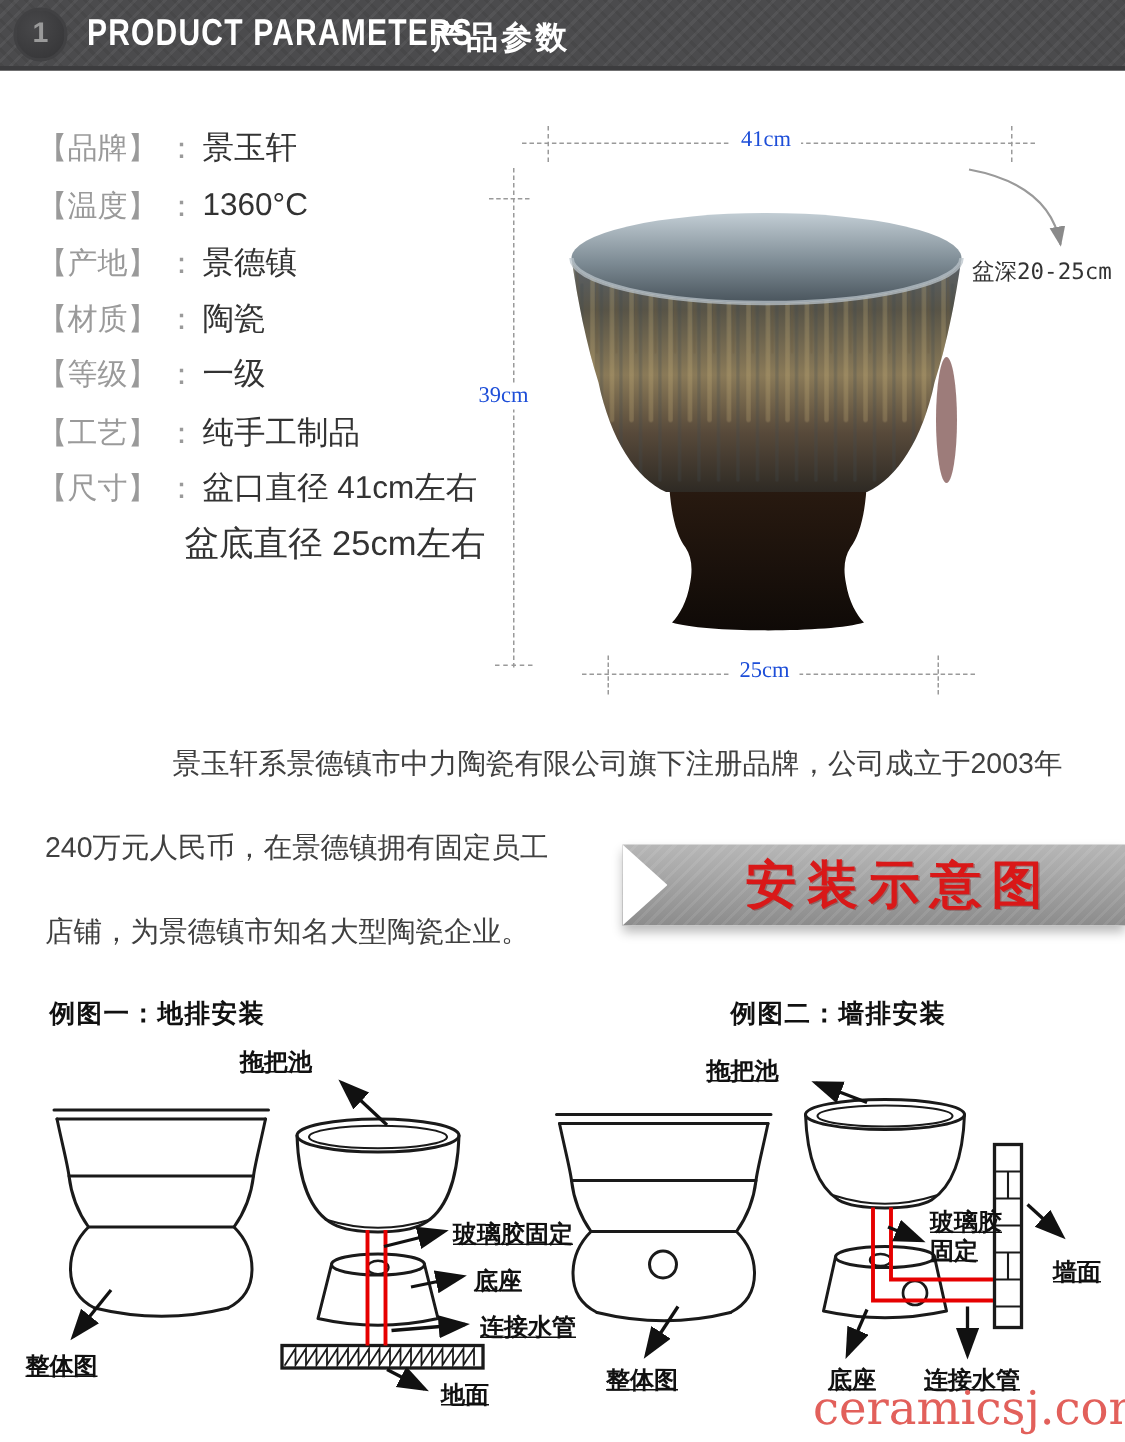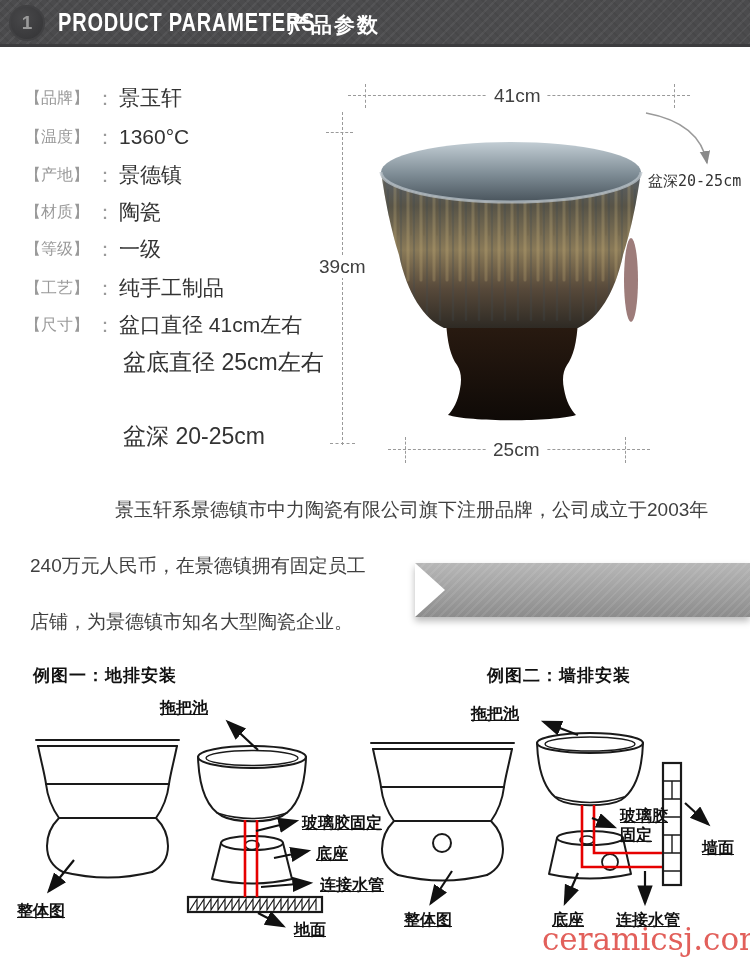--- a/index.html
+++ b/index.html
@@ -16,31 +16,31 @@
   .hdr-num{left:9px;top:5px;width:32px;height:32px;border-radius:50%;
        background:radial-gradient(circle at 40% 35%,#48484a,#333335);
        border:2px solid #414143;color:#9a9a9a;font-weight:bold;font-size:19px;
        display:flex;align-items:center;justify-content:center;}
   .hdr-en{left:58px;top:8px;color:#fff;font-size:25px;font-weight:bold;letter-spacing:1px;
        transform:scaleX(.8);transform-origin:left center;white-space:nowrap;}
   .hdr-zh{left:288px;top:11px;color:#fff;font-size:21px;font-weight:bold;letter-spacing:2px;}
 
   
   .prow{left:25px;height:28px;display:flex;align-items:center;white-space:nowrap;}
-  .plabel{color:#9a9a9a;font-size:16px;}
+  .plabel{color:#9a9a9a;font-size:20px;}
   .pcolon{color:#9a9a9a;font-size:20px;margin:0 4px 0 6px;}
   .pvalue{color:#333;font-size:21px;}
   .pdim{left:123px;color:#333;font-size:23px;white-space:nowrap;}
   .note{left:28px;top:449px;color:#b03b3b;font-size:16px;font-weight:bold;white-space:nowrap;}
 
   
   .dash-h{border-top:1px dashed #9a9a9a;height:0;}
   .dash-v{border-left:1px dashed #9a9a9a;width:0;}
-  .dimtxt{background:#fff;color:#404040;font-family:Liberation Sans, sans-serif;
-          font-size:19px;padding:0 7px;white-space:nowrap;}
+  .dimtxt{background:#fff;color:#1d4ed8;font-family:Liberation Serif, serif;
+          font-size:15px;padding:0 7px;white-space:nowrap;}
   .dimtxt-zh{color:#333;font-size:15px;white-space:nowrap;font-family:"DejaVu Sans Mono",monospace;}
 
   
   .about-line{color:#404040;font-size:19px;line-height:26px;white-space:nowrap;}
 
   
   .banner{left:415px;top:563px;width:335px;height:54px;
       background:linear-gradient(#b7b7b7,#8c8c8c);
       background-image:repeating-linear-gradient(135deg,rgba(255,255,255,.08) 0 2px,transparent 2px 6px),
                        linear-gradient(#b7b7b7,#8c8c8c);
@@ -98,21 +98,20 @@
     <span class="plabel">【工艺】</span>
     <span class="pcolon">：</span>
     <span class="pvalue">纯手工制品</span>
   </div>
   <div class="abs prow" style="top:311px">
     <span class="plabel">【尺寸】</span>
     <span class="pcolon">：</span>
     <span class="pvalue">盆口直径 41cm左右</span>
   </div>
   <div class="abs pdim" style="top:347px">盆底直径 25cm左右</div>
-  <div class="abs pdim" style="top:421px">盆深 20-25cm</div>
 
 
   <svg class="abs" style="left:340px;top:115px" width="330" height="310" viewBox="0 0 330 310">
     <defs>
       <linearGradient id="gBody" x1="0" y1="0" x2="0" y2="1">
         <stop offset="0" stop-color="#5a626b"></stop>
         <stop offset=".22" stop-color="#585447"></stop>
         <stop offset=".5" stop-color="#8a7a58"></stop>
         <stop offset=".75" stop-color="#57493a"></stop>
         <stop offset="1" stop-color="#2e2a24"></stop>
@@ -172,20 +171,21 @@
     <path d="M16,8 Q70,18 77,58" fill="none" stroke="#9a9a9a" stroke-width="1.5" marker-end="url(#ahg)"></path>
   </svg>
   <div class="abs dimtxt-zh" style="left:648px;top:172px">盆深20-25cm</div>
 
   <div class="abs about-line" style="left:115px;top:497px">景玉轩系景德镇市中力陶瓷有限公司旗下注册品牌，公司成立于2003年</div>
   <div class="abs about-line" style="left:30px;top:553px">240万元人民币，在景德镇拥有固定员工</div>
   <div class="abs about-line" style="left:30px;top:609px">店铺，为景德镇市知名大型陶瓷企业。</div>
 
   <div class="abs banner">
     <div class="banner-notch"></div>
+    <div class="banner-txt">安装示意图</div>
   </div>
 
   <svg class="abs" style="left:0;top:655px" width="750" height="306" viewBox="0 0 750 306">
     <defs>
       <marker id="ah" markerWidth="11" markerHeight="11" refX="8" refY="3.5" orient="auto">
         <path d="M0,0 L9.5,3.5 L0,7 Z" fill="#111"></path>
       </marker>
       <g id="wholeBasin">
         <path d="M36,85 H179 M38,91 H177"></path>
         <path d="M38,91 C42,110 45,121 46,129 C48,146 54,156 59,163 C52,170 47,180 47,191 C47,203 53,212 63,217"></path>

